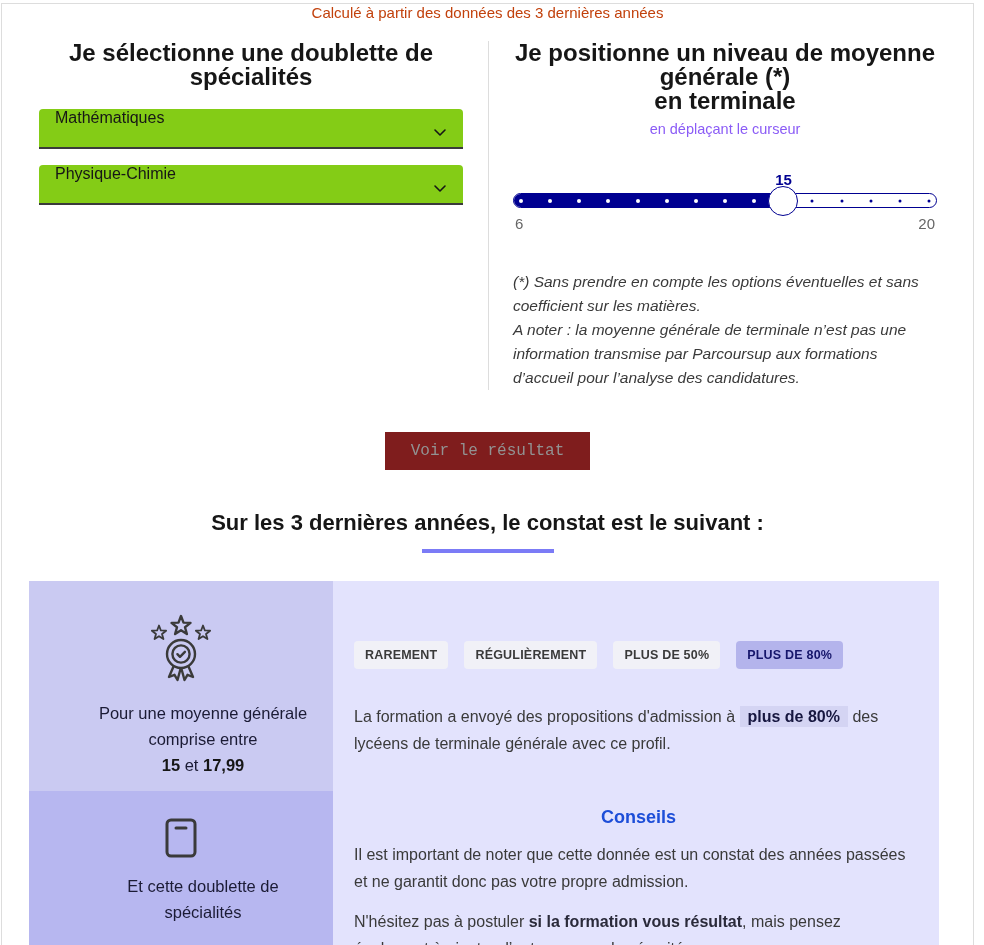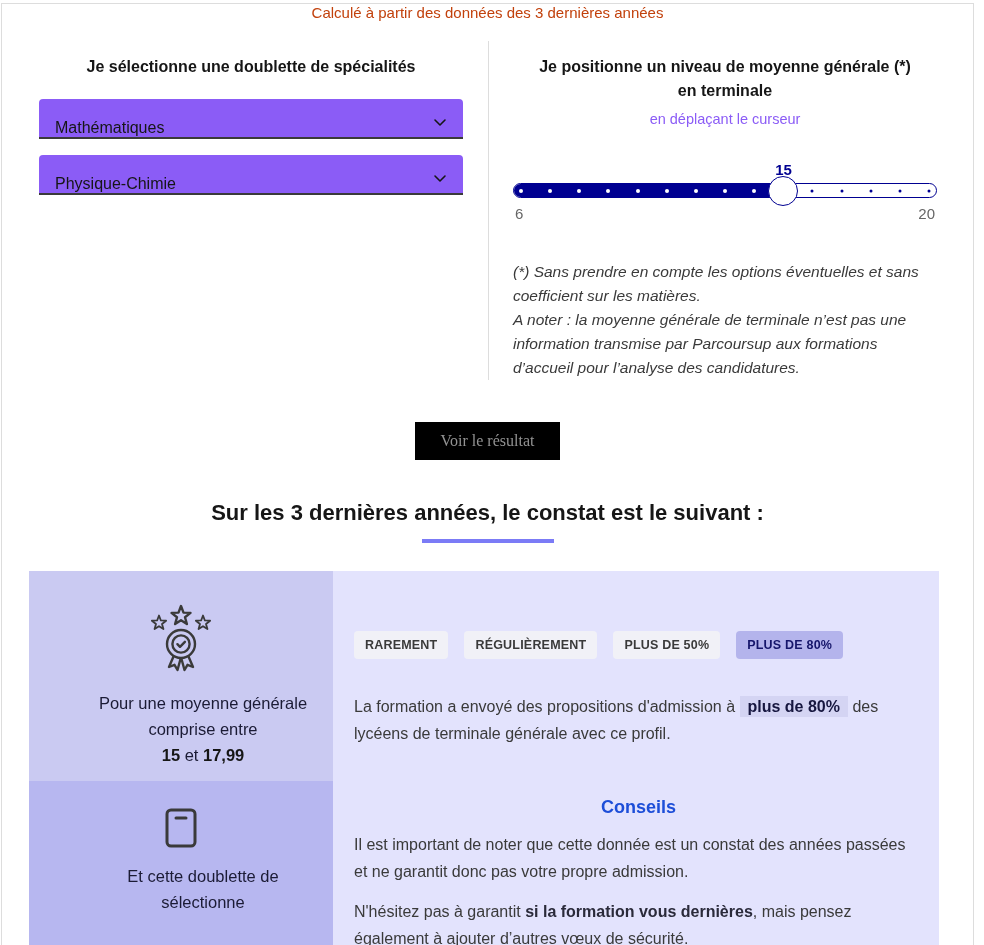--- a/index.html
+++ b/index.html
@@ -9,27 +9,27 @@
           border:1px solid #ddd; border-bottom:none; background:#fff; }
 
   .top-note { text-align:center; font-size:15px; color:#c2410c; }
 
   
   .columns { display:flex; margin-top:20px; padding-left:37px; min-height:332px; }
   .col-left  { width:424px; }
   .v-divider { width:1px; background:#ddd; margin-left:25px; margin-right:24px; }
   .col-right { width:424px; }
 
-  .col-title { font-size:16px; font-weight:bold; color:#161616; text-align:center;
-               line-height:24px; margin-top:14px; }
+  .col-title { font-size:24px; font-weight:bold; color:#161616; text-align:center;
+               line-height:24px; }
   .col-sub   { text-align:center; font-size:14.5px; color:#8b5cf6; margin-top:8px; }
 
-  .select-box { position:relative; margin-top:20px; height:40px; background:#8b5cf6;
+  .select-box { position:relative; margin-top:20px; height:40px; background:#84cc16;
                 border-radius:4px 4px 0 0; border-bottom:2px solid #3a3a3a;
-                display:flex; align-items:flex-end; padding:0 16px; cursor:pointer; }
+                display:flex; align-items:flex-start; padding:0 16px; cursor:pointer; }
   .select-box + .select-box { margin-top:16px; }
   .select-box .label { font-size:16px; color:#161616; }
   .chev { position:absolute; right:16px; top:14px; }
 
   
   .slider-wrap { margin-top:56px; position:relative; }
   .slider-value { position:absolute; top:-22px; transform:translateX(-50%);
                   color:#000091; font-weight:bold; font-size:15px; }
   .track { position:relative; height:15px; border:1px solid #000091; border-radius:9px;
            background:#fff; cursor:pointer; }
@@ -41,22 +41,22 @@
   .handle { position:absolute; top:50%; transform:translate(-50%,-50%); width:30px; height:30px;
             background:#fff; border:1.5px solid #000091; border-radius:50%; cursor:grab; z-index:2; }
   .slider-ends { display:flex; justify-content:space-between; margin-top:7px;
                  font-size:15px; color:#666; padding:0 2px; }
 
   .footnote { margin-top:38px; font-style:italic; font-size:15.5px; line-height:24px; color:#3a3a3a; }
   .footnote p + p { margin-top:0; }
 
   
   .btn-row { text-align:center; margin-top:42px; }
-  .btn-disabled { display:inline-block; background:#000000; color:#929292; font-size:16px;
-                  padding:10px 26px; border:none; font-family:Liberation Serif, serif; cursor:pointer; }
+  .btn-disabled { display:inline-block; background:#7f1d1d; color:#929292; font-size:16px;
+                  padding:10px 26px; border:none; font-family:Liberation Mono, monospace; cursor:pointer; }
 
   
   .section-title { margin-top:40px; text-align:center; font-size:22px; font-weight:bold;
                    color:#161616; }
   .section-underline { width:132px; height:4px; background:#7b7bf6; margin:13px auto 0; }
 
   
   .card { position:relative; margin:28px 0 0 27px; width:910px; min-height:430px; display:flex; }
   .sidebar { width:304px; display:flex; flex-direction:column; }
   .sidebar-top { height:210px; background:#cacaf2; display:flex; flex-direction:column;
@@ -194,21 +194,21 @@
         </div>
       </div>
 
       <div class="sidebar-bottom">
         <svg class="icon-book" width="42" height="46" viewBox="0 0 42 46">
           <g fill="none" stroke="#3a3a3a" stroke-width="3" stroke-linejoin="round" stroke-linecap="round">
             <rect x="7" y="5" width="28" height="36" rx="4"></rect>
             <line x1="16" y1="13" x2="26" y2="13"></line>
           </g>
         </svg>
-        <div class="sidebar-text">Et cette doublette de sélectionne</div>
+        <div class="sidebar-text">Et cette doublette de spécialités</div>
         <div class="spec-names">
           <br>
           
         </div>
       </div>
     </div>
 
     <div class="card-main">
 
       <div class="chips">
@@ -218,17 +218,17 @@
         <span class="chip chip-active">PLUS DE 80%</span>
       </div>
 
       <p class="statement">
         <span>La formation a envoyé des propositions d'admission à </span><span class="hl">plus de 80%</span><span> des lycéens de terminale générale avec ce profil.</span>
       </p>
 
       <div class="advice-title">Conseils</div>
       <p class="advice-p">Il est important de noter que cette donnée est un constat des années passées et ne garantit donc pas votre propre admission.</p>
       <p class="advice-p">
-        <span>N'hésitez pas à garantit </span><b>si la formation vous dernières</b><span>, mais pensez également à ajouter d’autres vœux de sécurité.</span>
+        <span>N'hésitez pas à postuler </span><b>si la formation vous résultat</b><span>, mais pensez également à ajouter d’autres vœux de sécurité.</span>
       </p>
     </div>
   </div>
 </div>
 
 </body></html>

